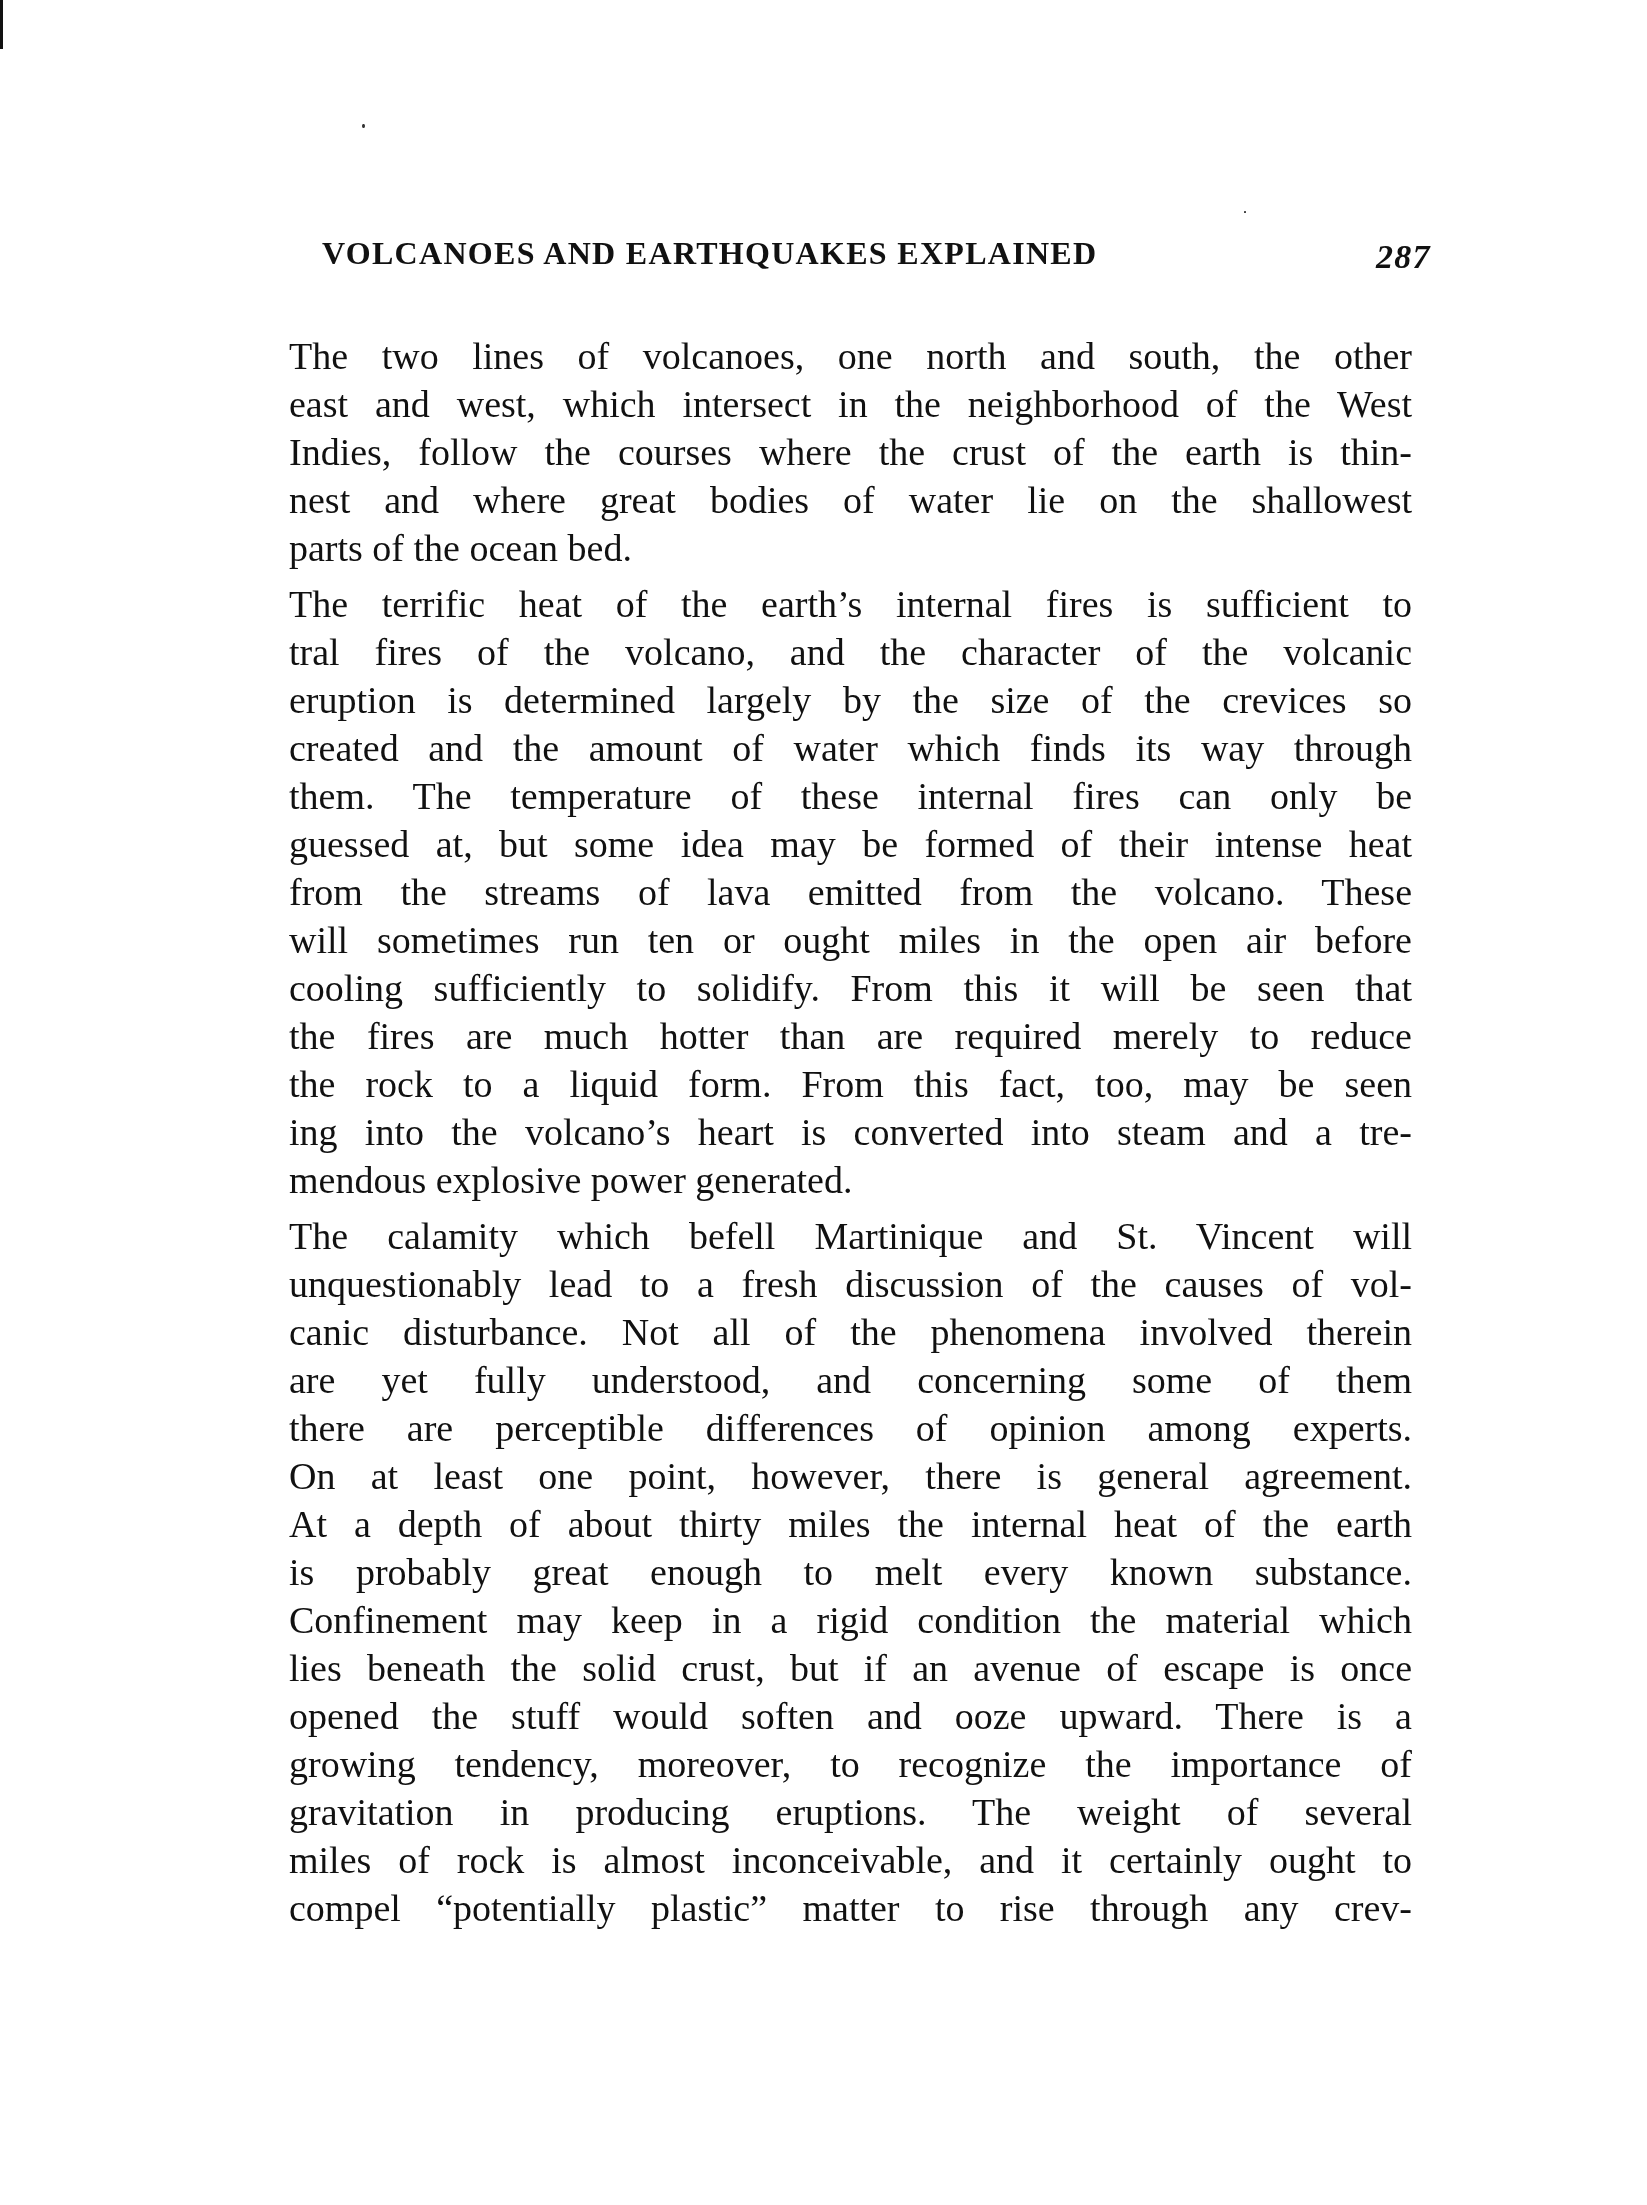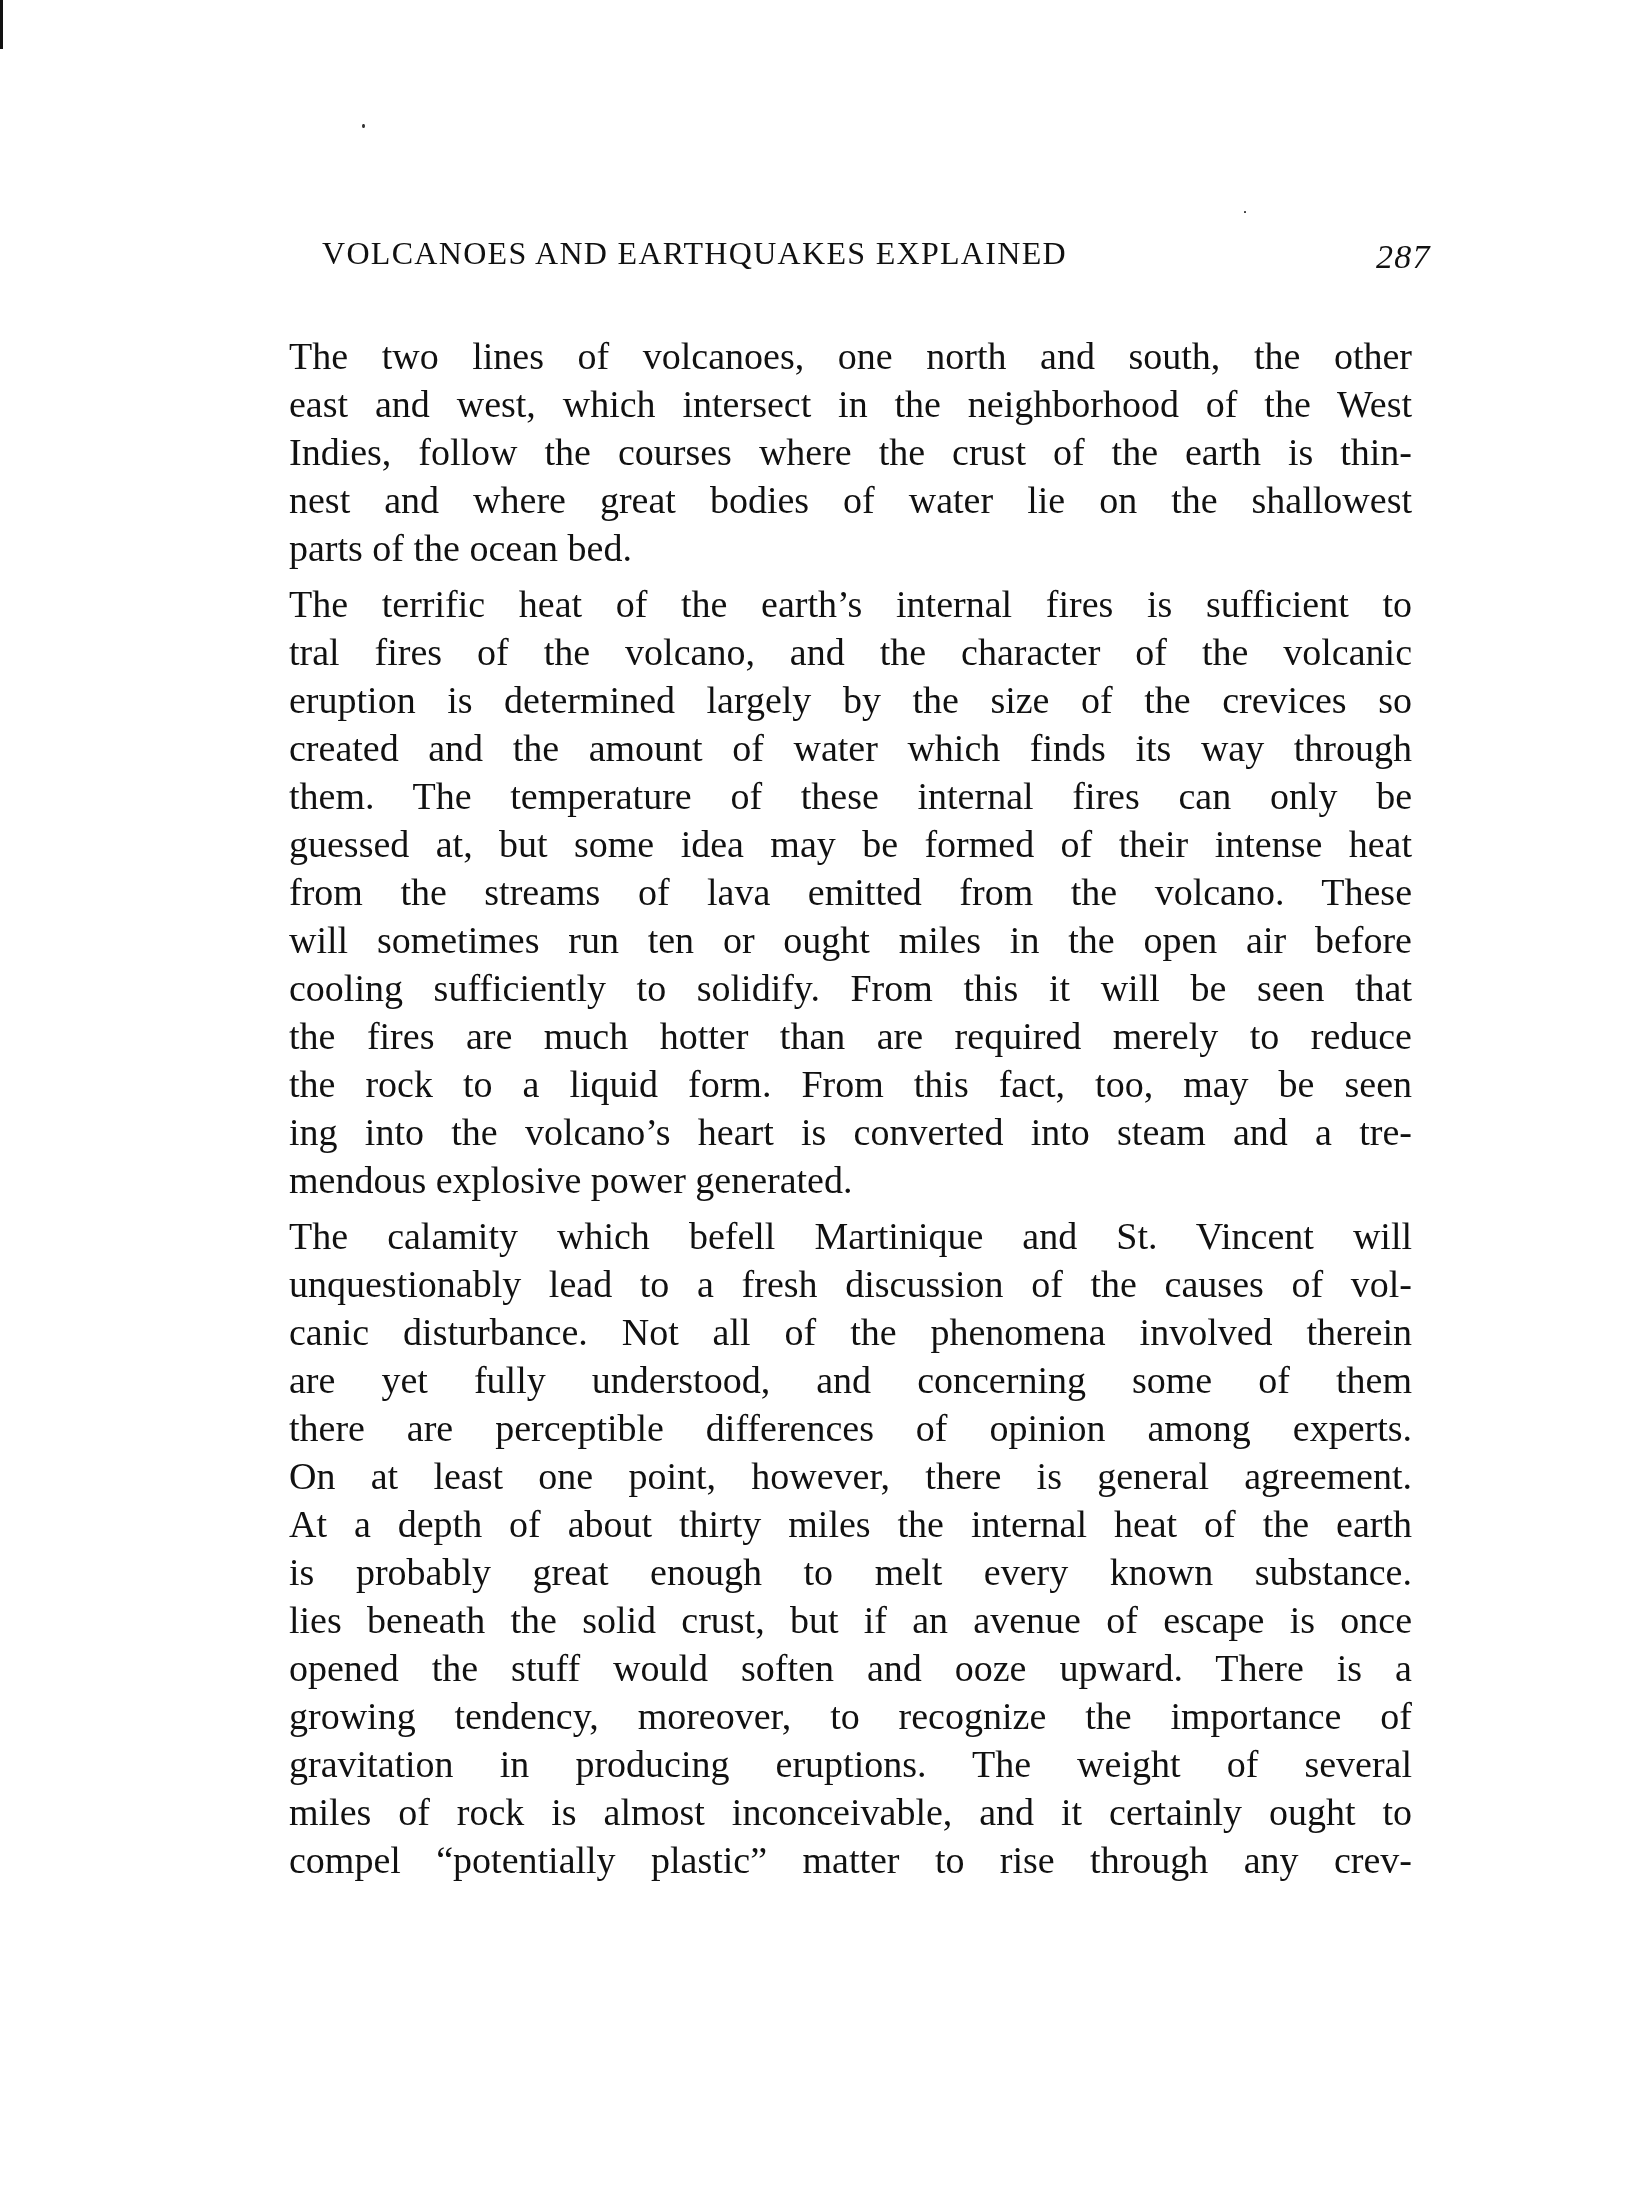--- a/index.html
+++ b/index.html
@@ -36,20 +36,21 @@
     }
     .running-head {
       position: absolute;
       top: 228px;
       left: 0;
       width: 1201px;
       height: 51px;
       font-size: 32px;
       letter-spacing: 1.3px;
       line-height: 51px;
+      font-weight: bold;
     }
     .running-head .title {
       position: absolute;
       left: 102px;
       top: 0;
       font-variant: normal;
       text-transform: uppercase;
     }
     .running-head .folio {
       position: absolute;
@@ -125,20 +126,21 @@
 
     <p>
       <span class="line">The calamity which befell Martinique and St. Vincent will</span>
       <span class="line">unquestionably lead to a fresh discussion of the causes of vol-</span>
       <span class="line">canic disturbance. Not all of the phenomena involved therein</span>
       <span class="line">are yet fully understood, and concerning some of them</span>
       <span class="line">there are perceptible differences of opinion among experts.</span>
       <span class="line">On at least one point, however, there is general agreement.</span>
       <span class="line">At a depth of about thirty miles the internal heat of the earth</span>
       <span class="line">is probably great enough to melt every known substance.</span>
+      <span class="line">Confinement may keep in a rigid condition the material which</span>
       <span class="line">lies beneath the solid crust, but if an avenue of escape is once</span>
       <span class="line">opened the stuff would soften and ooze upward. There is a</span>
       <span class="line">growing tendency, moreover, to recognize the importance of</span>
       <span class="line">gravitation in producing eruptions. The weight of several</span>
       <span class="line">miles of rock is almost inconceivable, and it certainly ought to</span>
       <span class="line">compel “potentially plastic” matter to rise through any crev-</span>
     </p>
 
   </div>
 </div>

